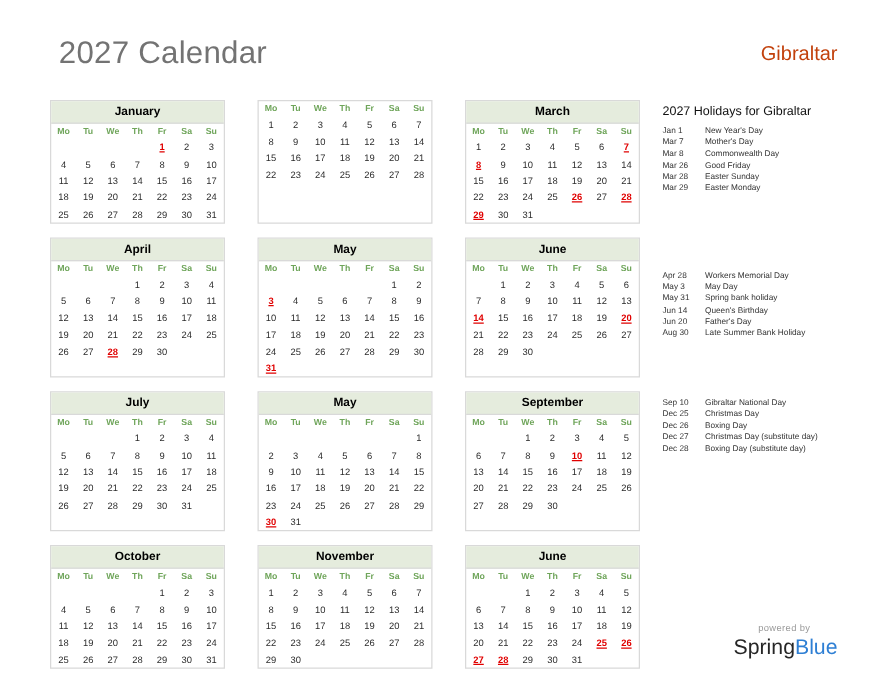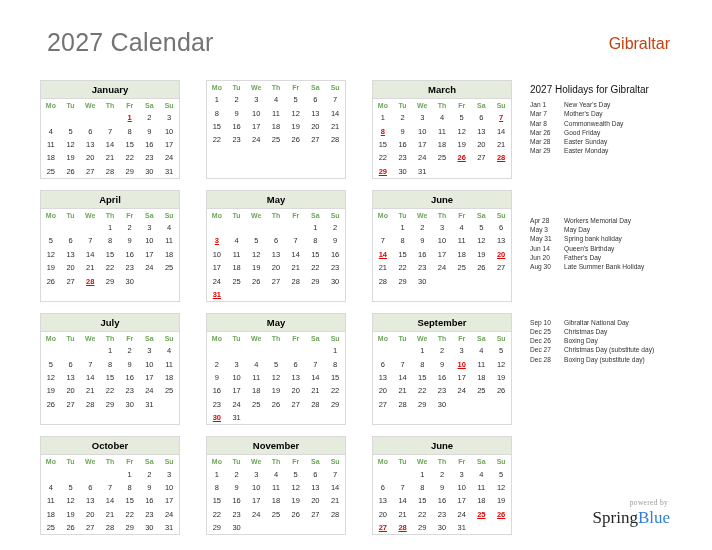--- a/index.html
+++ b/index.html
@@ -118,22 +118,21 @@
     white-space: nowrap;
   }
   .holiday-name { white-space: nowrap; }
   .group-gap-1 { height: 60px; }
   .group-gap-2 { height: 46px; }
 
   
   #footer-logo {
     position: absolute;
     right: 42px; bottom: 22px;
-    text-align: right;
-    font-family: Liberation Serif, serif;
+    text-align: center;
   }
   #powered-by {
     font-size: 7.5px;
     color: #9a9a9a;
     letter-spacing: 0.3px;
     line-height: 10px;
     margin-right: 2px;
   }
   #brand {
     font-size: 17px;

